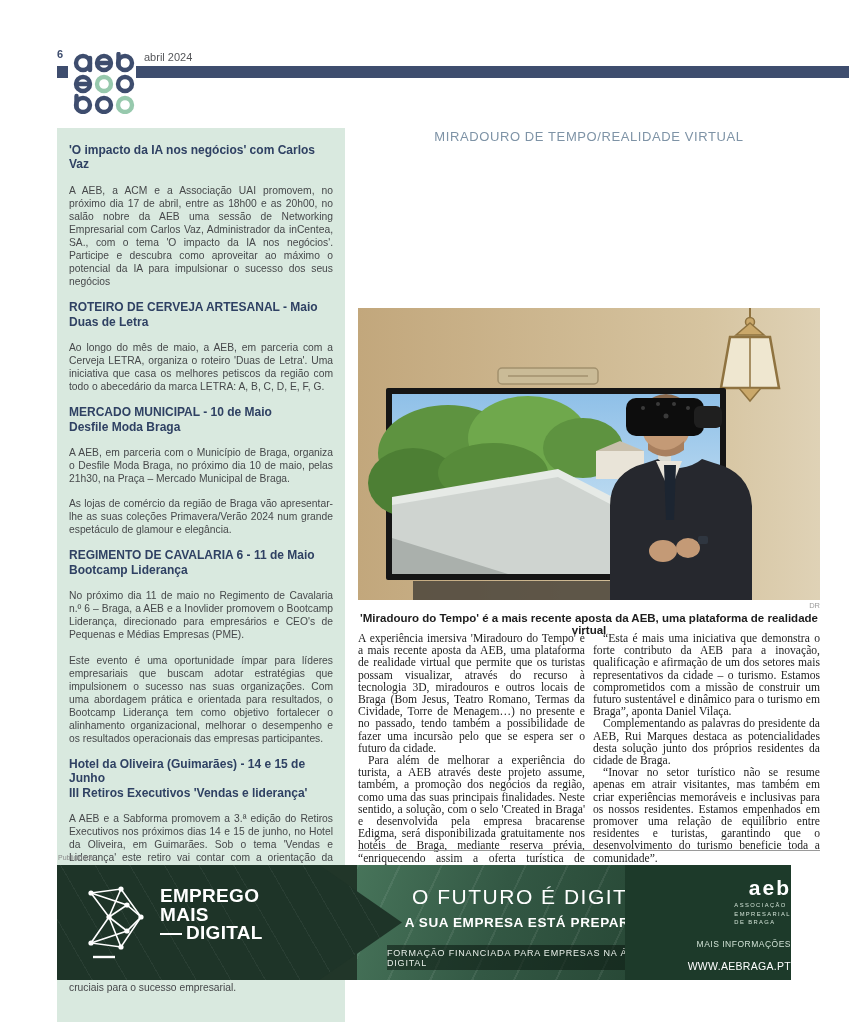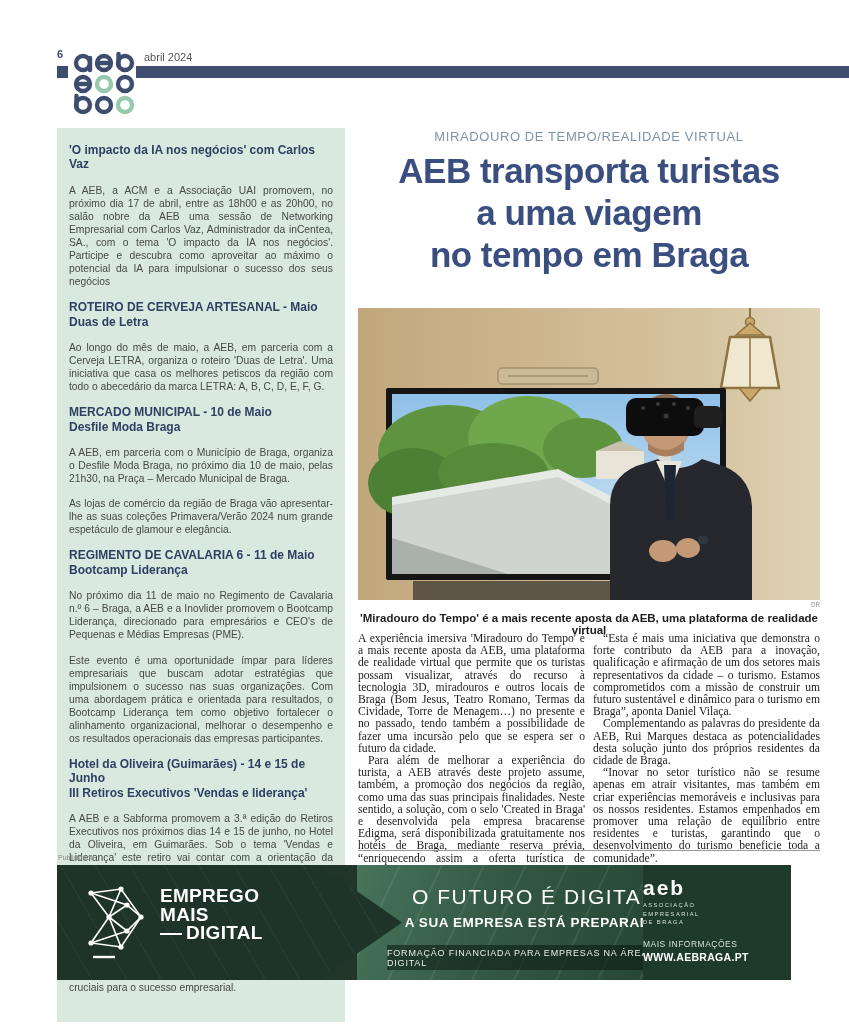--- a/index.html
+++ b/index.html
@@ -17,21 +17,21 @@
   .agenda { position:absolute; left:57px; top:128px; width:288px; min-height:646px; background:#d9e9df; padding:15px 12px 16px 12px; }
   .agenda-title { text-align:center; font-size:20px; font-weight:400; letter-spacing:2px; color:#7b96a8; margin-bottom:24px; }
   .agenda-item { margin-bottom:12px; }
   .agenda-item h4, .agenda-item h5 { font-size:12px; line-height:1.2; font-weight:bold; color:#2f4163; }
   .agenda-item p { font-size:10.3px; line-height:1.27; color:#46484a; margin-top:12px; text-align:justify; }
 
   
   .kicker { position:absolute; left:358px; top:129px; width:462px; font-size:13px; letter-spacing:0.6px; color:#7e93a6;text-align:center; }
   .headline { position:absolute; left:358px; top:150px; width:462px; text-align:center; font-size:35px; line-height:1.2; font-weight:800; color:#3a4e7f; letter-spacing:-0.5px; }
   .photo-wrap { position:absolute; left:358px; top:308px; width:462px; height:292px; overflow:hidden; }
-  .photo-credit { position:absolute; left:358px; top:601px; width:462px; text-align:right; font-size:7.5px; color:#9a9a9a;font-family:Liberation Mono, monospace; }
+  .photo-credit { position:absolute; left:358px; top:601px; width:462px; text-align:right; font-size:7.5px; color:#9a9a9a; }
   .caption { position:absolute; left:358px; top:612px; width:462px; text-align:center; font-size:11.5px; font-weight:bold; color:#1d1d1d; }
   .bodycol { position:absolute; top:633px; width:227px; font-family:"Liberation Serif", serif; font-size:11.6px; line-height:12.2px; color:#1c1c1c; text-align:justify; }
   .bodycol.left { left:358px; }
   .bodycol.right { left:593px; }
   .bodycol p.indent { text-indent:10px; }
   .article-rule { position:absolute; left:358px; top:850px; width:462px; border-top:1px solid #9a9a9a; }
 
   
   .pub-label { position:absolute; left:58px; top:854px; font-size:7px; color:#8a8a8a; }
   .banner { position:absolute; left:57px; top:865px; width:734px; height:115px; overflow:hidden; background:#213629;padding-left:14px; }
@@ -44,26 +44,26 @@
   .banner-left::after { content:""; position:absolute; inset:0;
      background:repeating-linear-gradient(60deg, rgba(255,255,255,0.05) 0 1px, transparent 1px 30px); }
   .banner-brand { position:absolute; left:103px; top:22px; color:#ffffff; font-weight:800; font-size:19px; line-height:0.98; letter-spacing:0.3px; z-index:3; }
   .banner-brand .u { display:inline-block; width:22px; border-top:2px solid #fff; vertical-align:4px; margin-right:4px; }
   .banner-logo { position:absolute; left:26px; top:18px; z-index:3; }
   .banner-headline { position:absolute; left:330px; top:20px; width:300px; text-align:center; color:#ffffff; z-index:2; }
   .banner-headline .h1 { font-size:21px; font-weight:300; letter-spacing:1.5px; }
   .banner-headline .h2 { font-size:13.5px; font-weight:bold; letter-spacing:0.6px; margin-top:6px; }
   .banner-strip { position:absolute; left:330px; bottom:10px; width:300px; height:25px; background:rgba(10,22,14,0.55);
      color:#e8efe9; font-size:9px; letter-spacing:0.8px; font-weight:normal; display:flex; align-items:center; justify-content:center; z-index:2; }
-  .banner-panel { position:absolute; right:0; top:0; width:148px; height:115px; background:#1d3a2a; z-index:4;
-     display:flex; flex-direction:column; align-items:flex-start; padding-top:12px; }
+  .banner-panel { position:absolute; right:0; top:0; width:166px; height:115px; background:#1d3a2a; z-index:4;
+     display:flex; flex-direction:column; align-items:flex-end; padding-top:12px; }
   .banner-panel .aeb { color:#fff; font-size:21px; font-weight:bold; letter-spacing:2px; line-height:1; }
   .banner-panel .org { margin-top:3px; color:#cfe0d4; font-size:5.8px; letter-spacing:1.4px; line-height:1.5; text-align:left; }
   .banner-panel .info { margin-top:12px; color:#cfe0d4; font-size:8.5px; letter-spacing:0.5px; }
-  .banner-panel .url { margin-top:2px; color:#ffffff; font-size:10.5px; font-weight:bold; letter-spacing:0.3px; }
+  .banner-panel .url { margin-top:11px; color:#ffffff; font-size:10.5px; font-weight:normal; letter-spacing:0.3px; }
 </style>
 </head>
 <body>
 
 <div id="canvas">
 
   <div class="page-num">6</div>
   <div class="page-num-block"></div>
   <div class="masthead-logo">
     <svg width="64" height="62" viewBox="0 0 64 62">
@@ -119,25 +119,20 @@
 
     <div class="agenda-item">
       <h4>Hotel da Oliveira (Guimarães) - 14 e 15 de Junho</h4>
       <h5>III Retiros Executivos 'Vendas e liderança'</h5>
       <p>A AEB e a Sabforma promovem a 3.ª edição do Retiros Executivos nos próximos dias 14 e 15 de junho, no Hotel da Oliveira, em Guimarães. Sob o tema 'Vendas e Liderança' este retiro vai contar com a orientação da speaker Paula Miranda, uma renomada especialista na área da gestão de equipas comerciais e liderança.</p>
       <p>De vocação eminentemente prática e com uma clara orientação para as reas necessidades dos empresários e da atual realidade empresarial, este retiro vai explorar temas como competências comportamentais na liderança, gestão por objetivos, gestão de tempo e prioridades, resolução de conflitos, entre outros aspetos cruciais para o sucesso empresarial.</p>
     </div>
   </div>
 
   <div class="kicker">MIRADOURO DE TEMPO/REALIDADE VIRTUAL</div>
-  <div class="headline">
-    <div>AEB transporta turistas</div>
-    <div>a uma viagem</div>
-    <div>no tempo em Braga</div>
-  </div>
 
   <div class="photo-wrap">
     <svg width="462" height="292" viewBox="0 0 462 292">
       <defs>
         <linearGradient id="wall" x1="0" y1="0" x2="1" y2="0">
           <stop offset="0" stop-color="#c2a77c"></stop>
             <stop offset="0.75" stop-color="#d6c4a0"></stop>
             <stop offset="1" stop-color="#dfd2b6"></stop>
         </linearGradient>
         <linearGradient id="sky" x1="0" y1="0" x2="0" y2="1">

